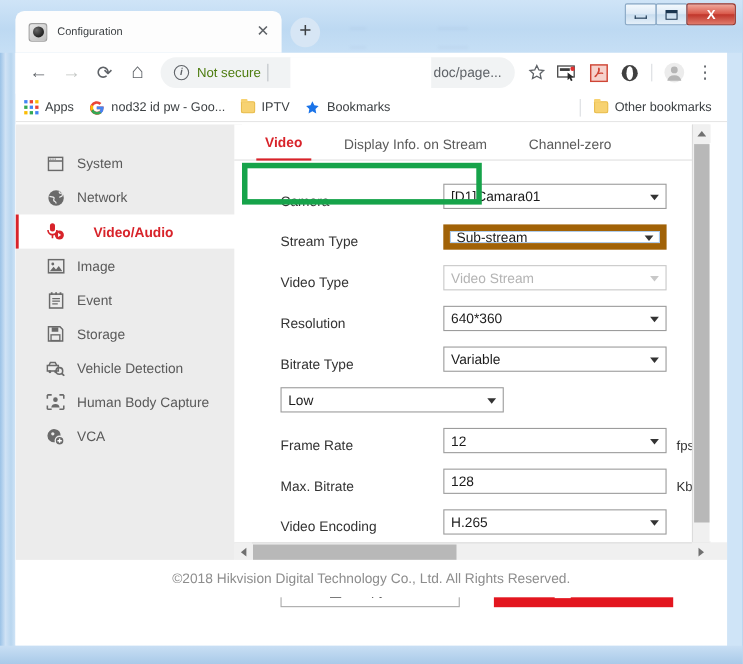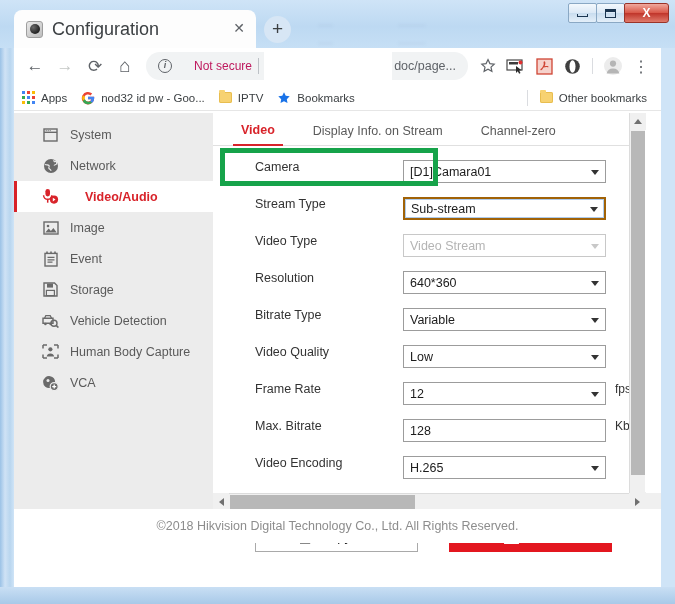--- a/index.html
+++ b/index.html
@@ -54,21 +54,21 @@
     display: flex; align-items: center; padding: 0 8px 0 12px;
   }
   #tab-favicon {
     width: 17px; height: 17px; border-radius: 3px; flex: none;
     background: linear-gradient(145deg,#e9e9e9,#bdbdbd);
     border: 1px solid #9e9e9e;
     display: flex; align-items: center; justify-content: center;
   }
   #tab-favicon .lens { width: 10px; height: 10px; border-radius: 50%;
     background: radial-gradient(circle at 33% 33%, #6b6b6b 0%, #2b2b2b 60%, #111 100%); }
-  #tab-title { flex: 1; font-size: 18px; color: #3c4043; margin-left: 9px;
+  #tab-title { flex: 1; font-size: 10px; color: #3c4043; margin-left: 9px;
     white-space: nowrap; overflow: hidden; }
   #tab-close { width: 18px; height: 18px; flex: none; color: #5f6368;
     font-size: 14px; line-height: 17px; text-align: center; }
   #new-tab {
     position: absolute; left: 264px; top: 6px; width: 27px; height: 27px;
     border-radius: 50%; background: #d7e6f5; color: #3c4043;
     font-size: 19px; line-height: 26px; text-align: center;
   }
 
   
@@ -83,21 +83,21 @@
   .nav-btn.dim { color: #c4c7c5; }
 
   #omnibox {
     flex: 1; height: 28px; margin: 0 6px; border-radius: 14px;
     background: #f1f3f4; display: flex; align-items: center; padding: 0 12px;
     position: relative; min-width: 0;
   }
   #info-icon { width: 14px; height: 14px; border-radius: 50%;
     border: 1.4px solid #5f6368; color: #5f6368; font-size: 9px; font-weight: bold;
     line-height: 11px; text-align: center; font-style: italic; flex: none; }
-  #not-secure { font-size: 12px; color: #be185d; margin-left: 22px; white-space: nowrap; }
+  #not-secure { font-size: 12px; color: #4d7c0f; margin-left: 7px; white-space: nowrap; }
   #omni-divider { width: 1px; height: 16px; background: #bdc1c6; margin-left: 6px; flex:none;}
   #url-redact { position: absolute; left: 118px; top: 0; width: 128px; height: 28px;
      background: #ffffff; }
   #omni-url { flex: 1; text-align: right; font-size: 12.5px; color: #5f6368;
     white-space: nowrap; overflow: hidden; }
 
   .tool-icon { width: 28px; height: 28px; flex: none; display: flex;
     align-items: center; justify-content: center; }
 
   #bookmarks-bar {
@@ -123,45 +123,45 @@
   #hik-header { height: 44px; background: #2b2b2b; display: flex; align-items: center;
     padding-left: 18px; }
   #hik-logo { font-size: 18px; font-style: italic; font-weight: bold; letter-spacing: .5px; }
   #hik-logo .hik { color: #d8232a; }
   #hik-logo .vision { color: #c9c9c9; }
 
   #hik-body { position: relative; height: 430px; }
 
   
   #sidebar { position: absolute; left: 0; top: 0; width: 206px; height: 396px;
-    background: #ececec; padding-top: 6px; }
+    background: #ececec; padding-top: 20px; }
   .side-item { height: 31px; display: flex; align-items: center;
     padding-left: 28px; font-size: 12.5px; color: #5a5a5a; position: relative; }
   .side-item.active { background: #fff; color: #d8232a; font-weight: bold; gap: 15px; }
   .side-item.active:before { content:""; position: absolute; left: 0; top: 0;
     width: 3px; height: 31px; background: #d8232a; }
   .side-icon { width: 17px; height: 17px; margin-right: 11px; flex: none;
     display: flex; align-items: center; justify-content: center; }
 
   
   #content { position: absolute; left: 199px; top: 0; right: 16px; height: 396px;
     background: #fff; }
   #tabs-row { display: flex; align-items: flex-end; height: 33px; padding-left: 20px;
     border-bottom: 1px solid #e0e0e0; margin-right: 14px; }
   .ctab { font-size: 12.5px; color: #5a5a5a; padding: 0 8px 7px 8px; margin-right: 22px; }
   .ctab.active { color: #d8232a; font-weight: bold; border-bottom: 2px solid #d8232a;
     margin-bottom: -1px; }
 
   #form { padding: 14px 0 0 42px; position: relative; }
-  .frow { display: flex; align-items: flex-start; height: 30px; margin-bottom: 7px; }
+  .frow { display: flex; align-items: flex-end; height: 30px; margin-bottom: 7px; }
   .flabel { width: 148px; font-size: 12.5px; color: #333; flex: none; }
   .fctl { width: 203px; height: 23px; border: 1px solid #9c9c9c; background: #fff;
     display: flex; align-items: center; padding: 0 6px; font-size: 12.5px; color: #1c1c1c;
     position: relative; flex: none; }
-  .fctl.focus { border: 2px solid #a16207; box-shadow: 0 0 0 1px #aecbec inset; }
+  .fctl.focus { border: 6px solid #a16207; box-shadow: 0 0 0 1px #aecbec inset; }
   .fctl.disabled { border-color: #c8c8c8; color: #b4b4b4; }
   .caret { position: absolute; right: 6px; top: 50%; margin-top: -2px;
     width: 0; height: 0; border-left: 4px solid transparent;
     border-right: 4px solid transparent; border-top: 5px solid #333; }
   .fctl.disabled .caret { border-top-color: #c8c8c8; }
   .fctl .prefix { color: #1c1c1c; }
   .unit { font-size: 12px; color: #333; margin-left: 9px; }
 
   #green-box { position: absolute; left: 7px; top: 2px; width: 218px; height: 38px;
     border: 5px solid #16a34a; pointer-events: none; }
@@ -485,21 +485,20 @@
 
             <div class="frow">
               <div class="flabel">Bitrate Type</div>
               <div class="fctl">
                 <span>Variable</span>
                 <i class="caret"></i>
               </div>
             </div>
 
             <div class="frow">
-              <div class="flabel">Video Quality</div>
               <div class="fctl">
                 <span>Low</span>
                 <i class="caret"></i>
               </div>
             </div>
 
             <div class="frow">
               <div class="flabel">Frame Rate</div>
               <div class="fctl">
                 <span>12</span>

